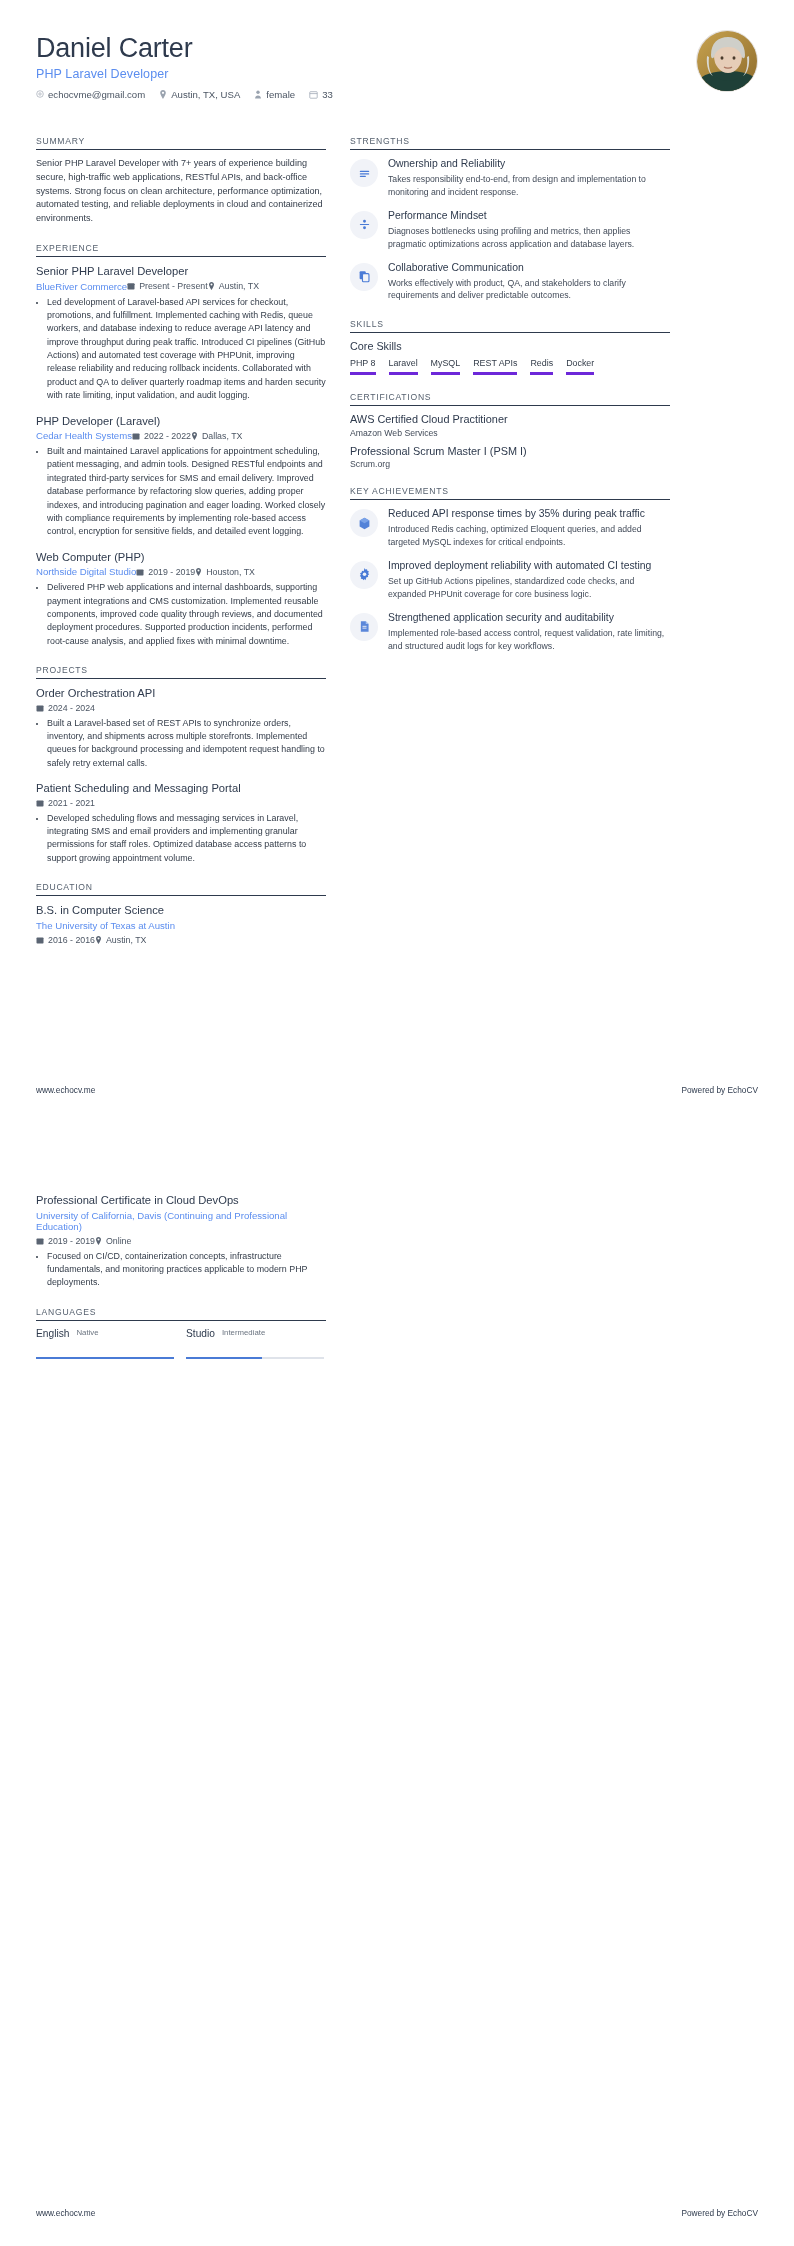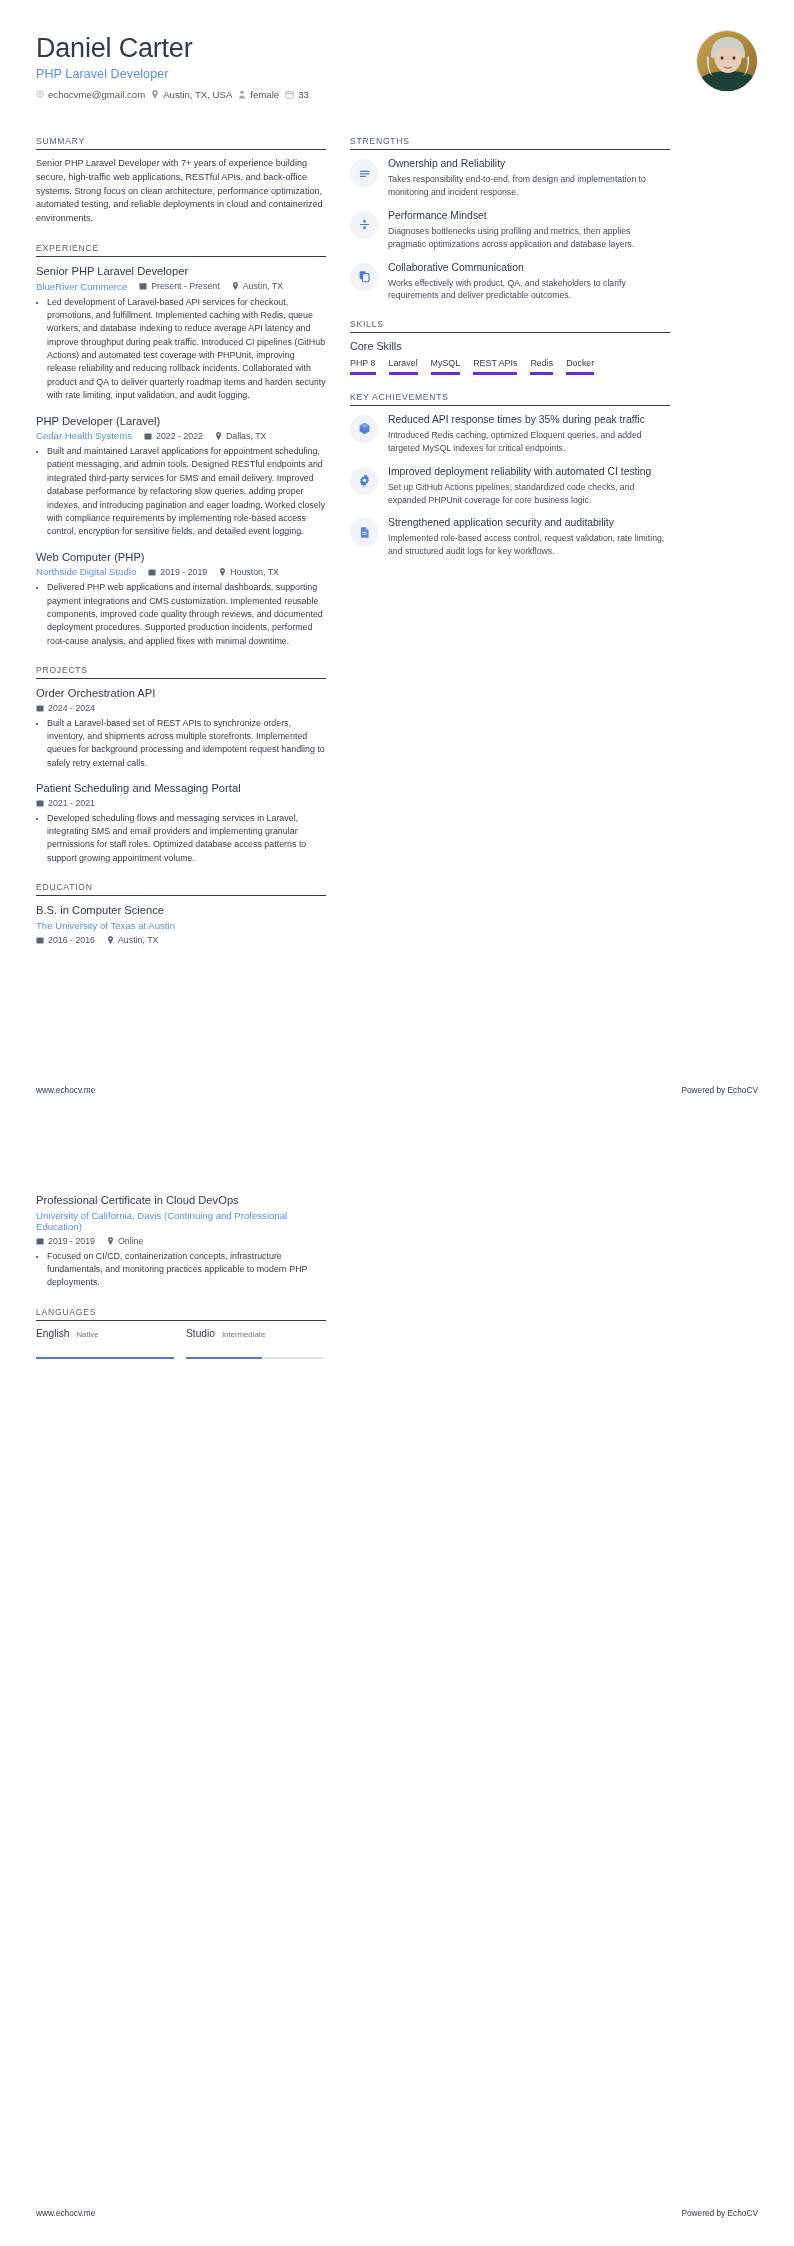--- a/index.html
+++ b/index.html
@@ -29,21 +29,21 @@
     color: #2e3a4d;
     line-height: 1.1;
     margin: 0 0 3px 0;
   }
   .role {
     font-size: 12.5px;
     color: #5b8def;
     margin-bottom: 8px;
     letter-spacing: 0.1px;
   }
-  .meta { display: flex; align-items: center; gap: 6px; flex-wrap: wrap; text-align: right; }
+  .meta { display: flex; align-items: center; gap: 14px; flex-wrap: wrap; text-align: right; }
   .meta-item {
     display: flex; align-items: center; gap: 4px;
     font-size: 9.6px; color: #4b5563;
   }
   .meta-item .ic { color: #9aa3af; display: inline-flex; align-items: center; }
   .avatar {
     position: absolute; right: 0; top: -4px;
     width: 62px; height: 62px; border-radius: 50%;
     overflow: hidden;
     background: #d8cfc6;
@@ -73,21 +73,21 @@
   .entry { margin-bottom: 11px; }
   .entry:last-child { margin-bottom: 0; }
   .entry-title {
     font-size: 11.2px;
     color: #2e3a4d;
     font-weight: 400;
     line-height: 1.3;
     margin-bottom: 2px;
   }
   .entry-sub {
-    display: flex; align-items: center; gap: 12px; flex-wrap: wrap;
+    display: flex; align-items: center; flex-wrap: wrap;
     margin-bottom: 4px;
   }
   .org { font-size: 9.6px; color: #5b8def; }
   .mini { display: flex; align-items: center; gap: 4px; font-size: 8.8px; color: #4b5563; }
   .mini .ic { color: #5a6472; display:inline-flex; }
 
   ul.bullets { margin: 0; padding-left: 11px; }
   ul.bullets li {
     font-size: 8.9px;
     line-height: 1.5;
@@ -124,21 +124,21 @@
 
   
   .cert { margin-bottom: 7px; }
   .cert:last-child { margin-bottom: 0; }
   .cert-name { font-size: 10.9px; color: #2e3a4d; line-height: 1.25; }
   .cert-issuer { font-size: 8.7px; color: #424b59; margin-top: 1px; }
 
   
   .langs { display: flex; gap: 12px; }
   .lang { width: 138px; }
-  .lang-row { display: flex; align-items: flex-end; gap: 7px; margin-bottom: 18px; }
+  .lang-row { display: flex; align-items: flex-start; gap: 7px; margin-bottom: 18px; }
   .lang-name { font-size: 10.2px; color: #2e3a4d; }
   .lang-level { font-size: 7.8px; color: #6b7480; }
   .lang-bar { height: 2px; background: #dfe3ea; position: relative; }
   .lang-bar > i { position:absolute; left:0; top:0; bottom:0; background:#4a7bd6; display:block; }
 
   
   .footer {
     position: absolute;
     left: 36px; right: 36px; bottom: 28px;
     display: flex; justify-content: space-between; align-items: center;
@@ -447,20 +447,32 @@
               <span class="skill-tag">PHP 8</span>
               <span class="skill-tag">Laravel</span>
               <span class="skill-tag">MySQL</span>
               <span class="skill-tag">REST APIs</span>
               <span class="skill-tag">Redis</span>
               <span class="skill-tag">Docker</span>
             </div>
           </div>
         </div>
 
+        <div class="sec">
+          <div class="sec-title">CERTIFICATIONS</div>
+          <div class="sec-rule"></div>
+          <div class="cert">
+            <div class="cert-name">AWS Certified Cloud Practitioner</div>
+            <div class="cert-issuer">Amazon Web Services</div>
+          </div>
+          <div class="cert">
+            <div class="cert-name">Professional Scrum Master I (PSM I)</div>
+            <div class="cert-issuer">Scrum.org</div>
+          </div>
+        </div>
 
         <div class="sec">
           <div class="sec-title">KEY ACHIEVEMENTS</div>
           <div class="sec-rule"></div>
 
           <div class="sitem">
             <div class="sicon">
               <svg width="13" height="13" viewBox="0 0 16 16" fill="currentColor">
                 <path d="M8 1l6 3.2v7.6L8 15l-6-3.2V4.2L8 1z" opacity="0.95"></path>
                 <path d="M8 1l6 3.2L8 7.6 2 4.2 8 1z" fill="#7ba3e8"></path>

